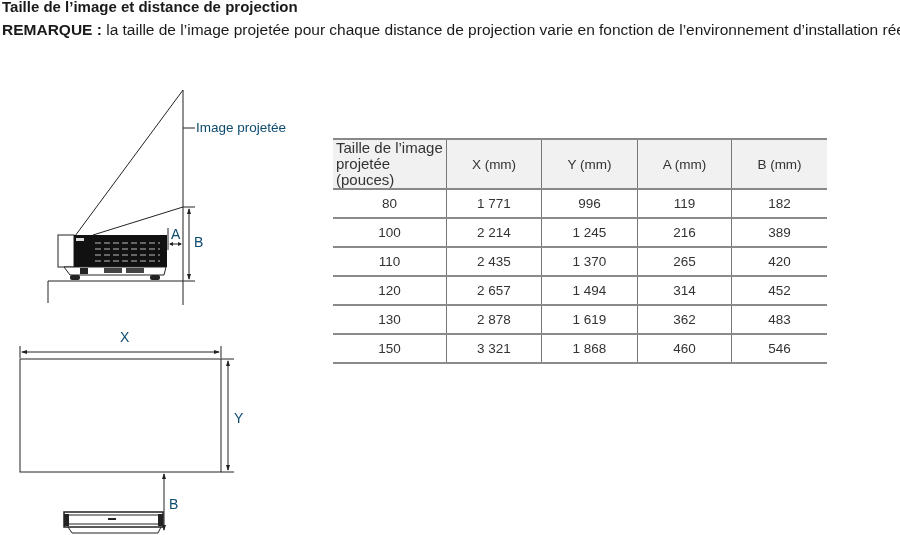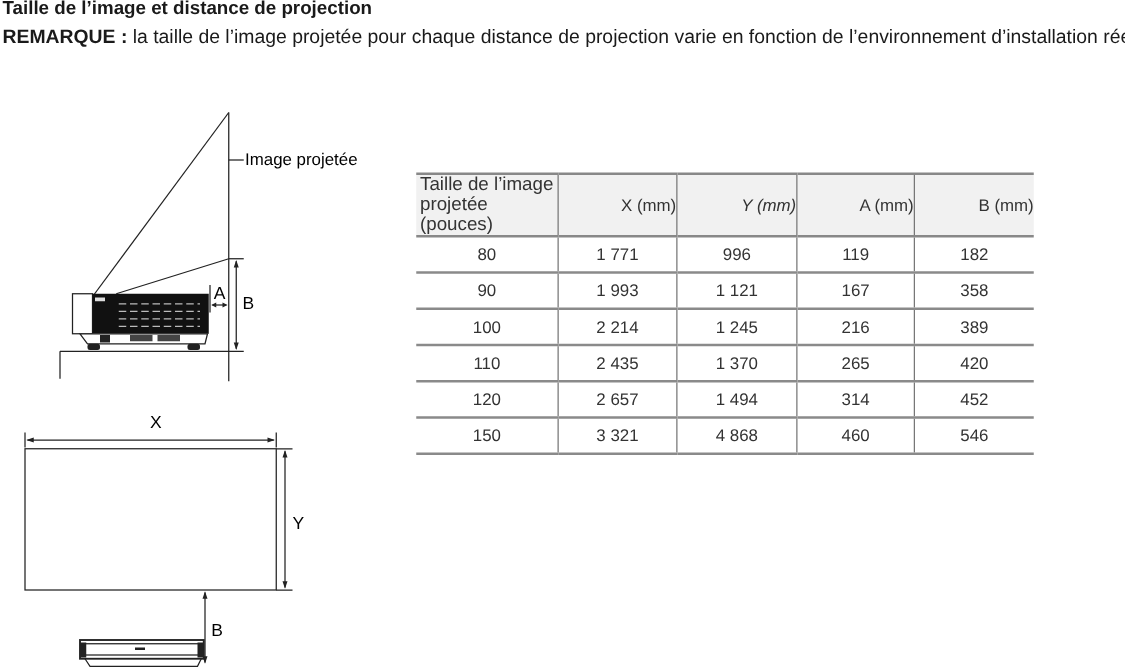--- a/index.html
+++ b/index.html
@@ -3,27 +3,27 @@
 <meta charset="utf-8">
 <style>
   html, body { margin:0; padding:0; background:#ffffff; }
   body { width:900px; height:535px; position:relative; overflow:hidden;
          font-family:"Liberation Sans", sans-serif; color:#1a1a1a; }
   .title { position:absolute; left:2px; top:-2px; font-size:15px; font-weight:bold; letter-spacing:0; }
   .note { position:absolute; left:2px; top:21px; font-size:15.5px; white-space:nowrap; }
   .note b { font-weight:bold;text-align:center; }
   .diagram { position:absolute; left:0; top:0; }
   table.spec { position:absolute; left:333px; top:138px; border-collapse:collapse; font-size:13.5px; color:#333; }
-  table.spec th { background:#f1f1f1; font-weight:normal; height:43px; border-top:2px solid #888; border-bottom:2px solid #888;text-align:right; }
+  table.spec th { background:#f1f1f1; font-weight:normal; height:43px; border-top:2px solid #888; border-bottom:2px solid #888; }
   table.spec td { height:27px; text-align:center; border-bottom:2px solid #8a8a8a;margin-top:24px; }
   table.spec th, table.spec td { border-left:1px solid #777; padding:0; }
   table.spec th:first-child, table.spec td:first-child { border-left:none; }
   table.spec th.size { text-align:left; padding-left:3px; line-height:16px; font-size:15px; }
-  .c0 { width:110px; } .c1 { width:94px; } .c2 { width:95px;font-style:italic; } .c3 { width:93px; } .c4 { width:95px; }
-  .lbl { position:absolute; font-size:14px; color:#000000; }
+  .c0 { width:110px; } .c1 { width:94px; } .c2 { width:95px; } .c3 { width:93px; } .c4 { width:95px; }
+  .lbl { position:absolute; font-size:14px; color:#0c4a6e; }
 </style>
 </head>
 <body>
 
 <div class="title">Taille de l’image et distance de projection</div>
 <div class="note"><b>REMARQUE :</b><span> la taille de l’image projetée pour chaque distance de projection varie en fonction de l’environnement d’installation réel.</span></div>
 
 <svg class="diagram" width="330" height="535" viewBox="0 0 330 535">
   <g stroke="#222" stroke-width="1" fill="none">
 
@@ -118,27 +118,20 @@
   </thead>
   <tbody>
     <tr>
         <td>80</td>
         <td>1 771</td>
         <td>996</td>
         <td>119</td>
         <td>182</td>
       </tr>
     <tr>
-        <td>90</td>
-        <td>1 993</td>
-        <td>1 121</td>
-        <td>167</td>
-        <td>358</td>
-      </tr>
-    <tr>
         <td>100</td>
         <td>2 214</td>
         <td>1 245</td>
         <td>216</td>
         <td>389</td>
       </tr>
     <tr>
         <td>110</td>
         <td>2 435</td>
         <td>1 370</td>
@@ -146,20 +139,27 @@
         <td>420</td>
       </tr>
     <tr>
         <td>120</td>
         <td>2 657</td>
         <td>1 494</td>
         <td>314</td>
         <td>452</td>
       </tr>
     <tr>
+        <td>130</td>
+        <td>2 878</td>
+        <td>1 619</td>
+        <td>362</td>
+        <td>483</td>
+      </tr>
+    <tr>
         <td>150</td>
         <td>3 321</td>
-        <td>4 868</td>
+        <td>1 868</td>
         <td>460</td>
         <td>546</td>
       </tr>
   </tbody>
 </table>
 
 </body></html>

